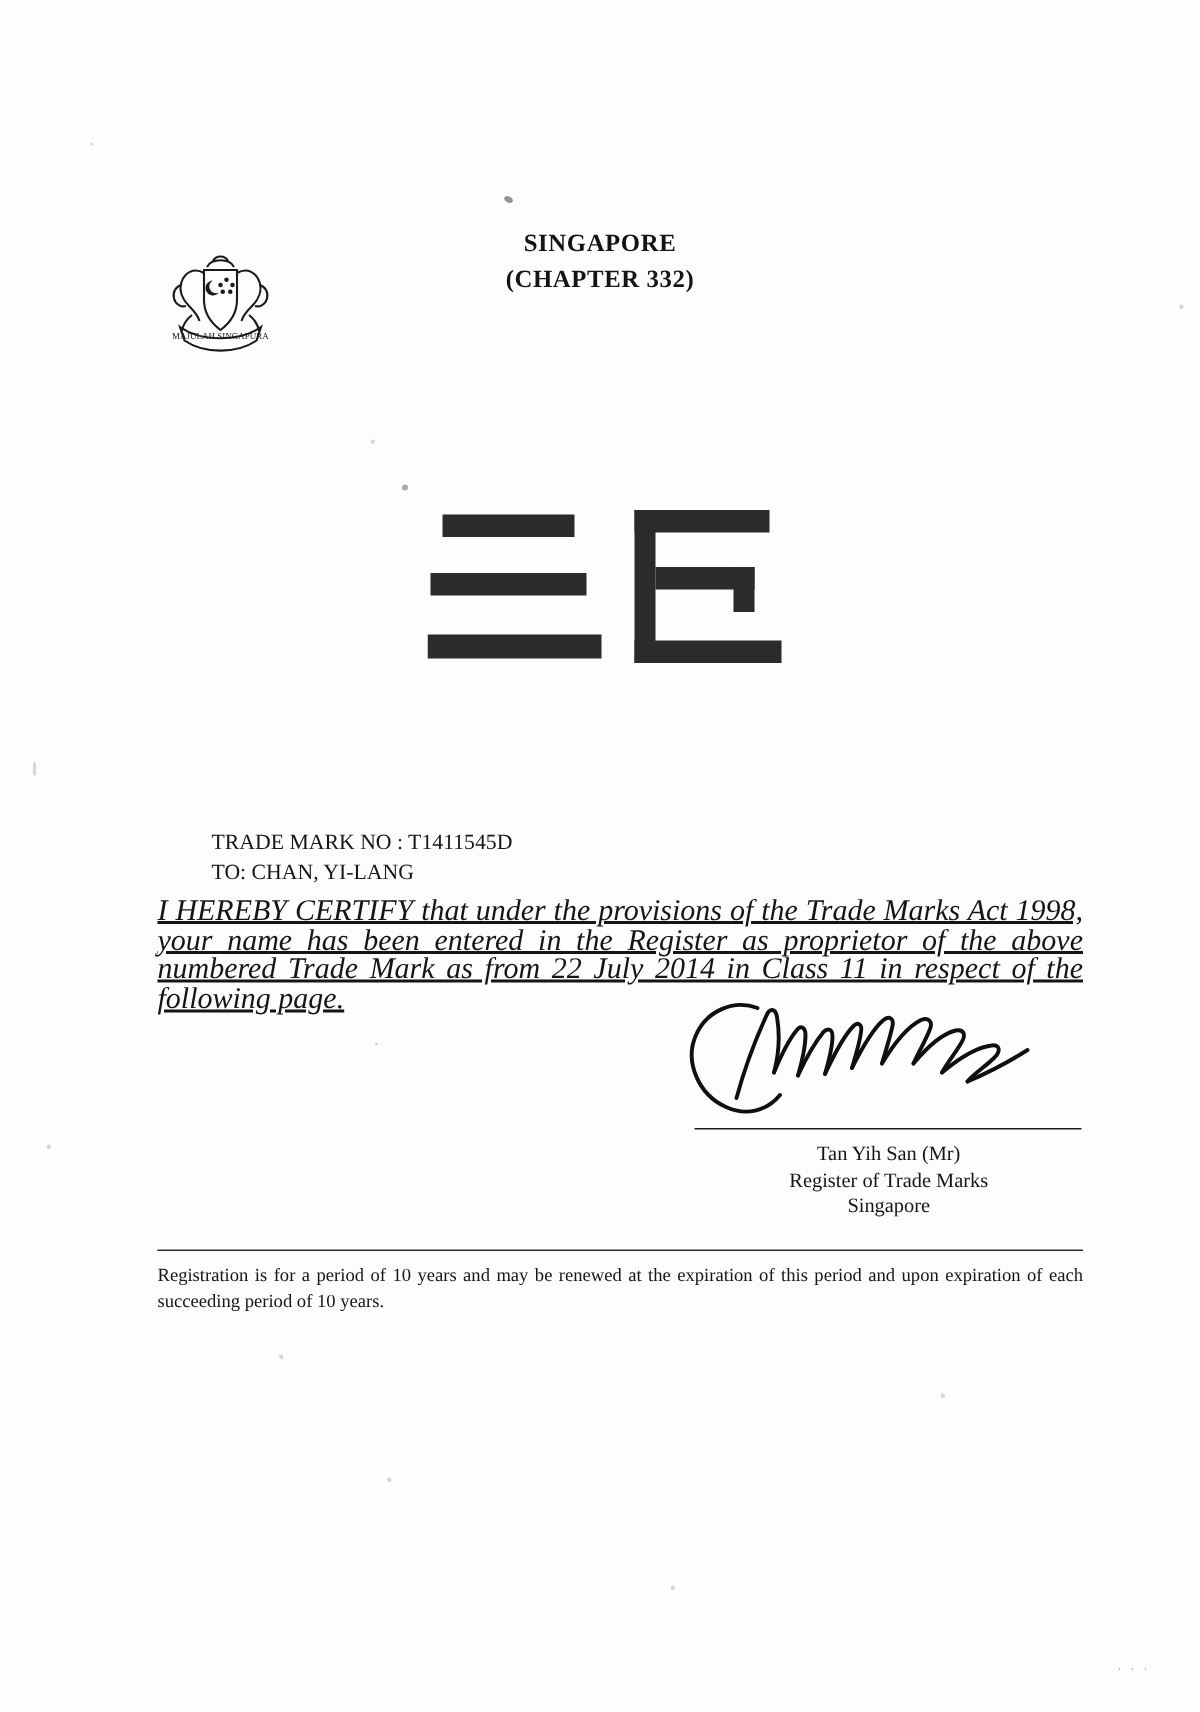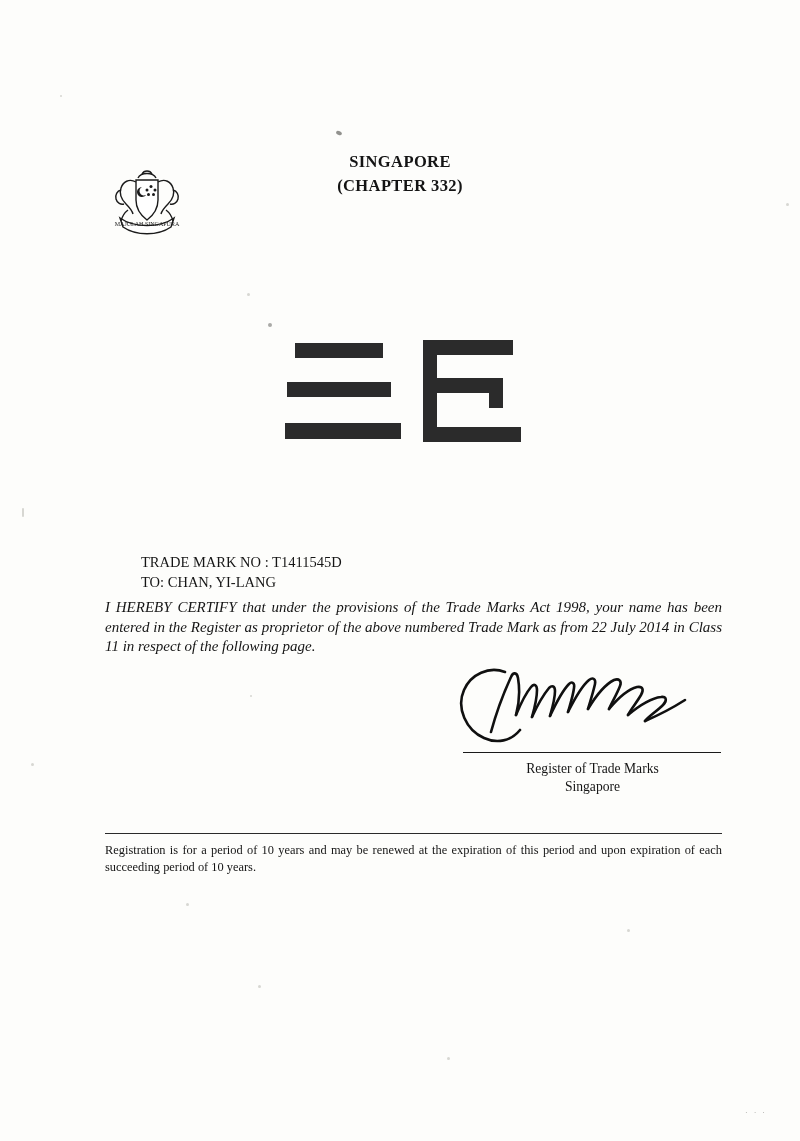--- a/index.html
+++ b/index.html
@@ -82,25 +82,26 @@
   }
   .details .row { white-space: pre; }
 
   
   .certify {
     position: absolute;
     top: 598px;
     left: 105px;
     width: 617px;
     font-style: italic;
-    font-size: 15px;
+    font-size: 20px;
     line-height: 19.5px;
     text-align: justify;
     text-indent: 0;
     color: #151515;
+    text-decoration: underline;
   }
 
   
   .signature {
     position: absolute;
     top: 660px;
     left: 455px;
     width: 270px;
     height: 95px;
   }
@@ -256,20 +257,21 @@
         <path d="M154 49 c10 -12 20 -20 28 -22 c6 -1 7 3 4 8 c-4 7 -10 14 -13 20"></path>
         <path d="M173 55 c12 -10 24 -17 33 -18 c6 -1 6 4 2 8 c-6 6 -14 11 -18 16"></path>
         <path d="M190 61 c14 -6 29 -14 40 -21"></path>
       </g>
     </svg>
   </div>
 
   <div class="sig-rule"></div>
 
   <div class="sig-block">
+    <div>Tan Yih San (Mr)</div>
     <div>Register of Trade Marks</div>
     <div>Singapore</div>
   </div>
 
   <div class="foot-rule"></div>
   <div class="footnote">Registration is for a period of 10 years and may be renewed at the expiration of this period and upon expiration of each succeeding period of 10 years.</div>
 
   <div class="corner-mark">· · ·</div>
 
 </div>

